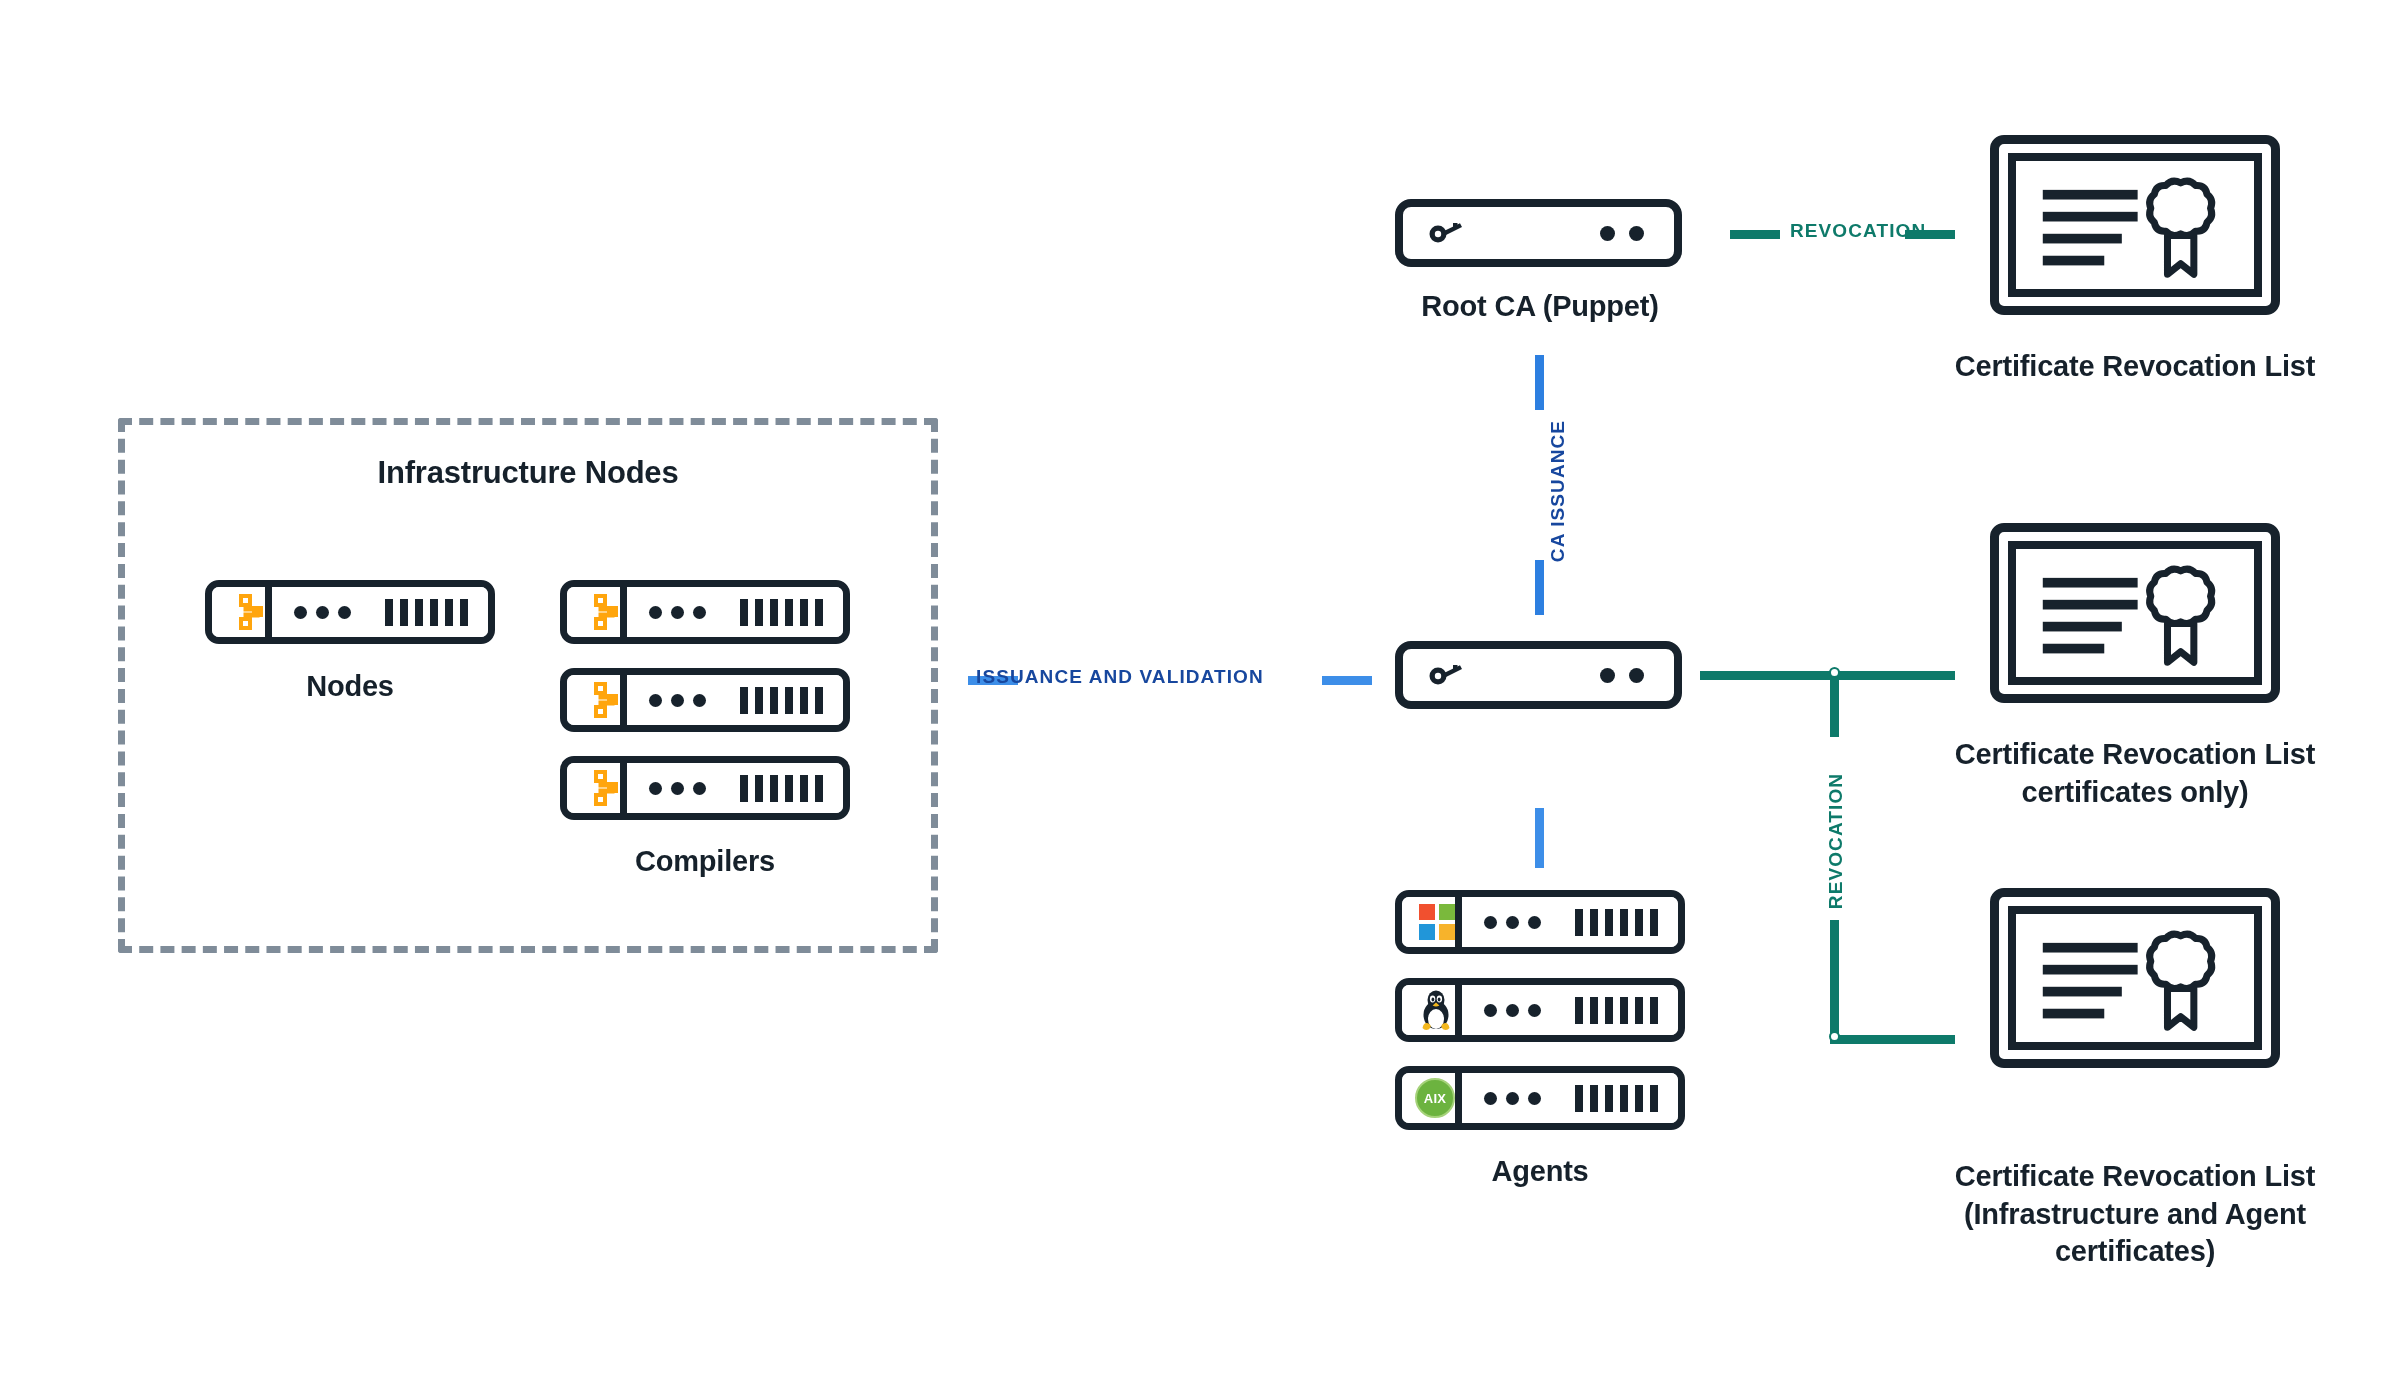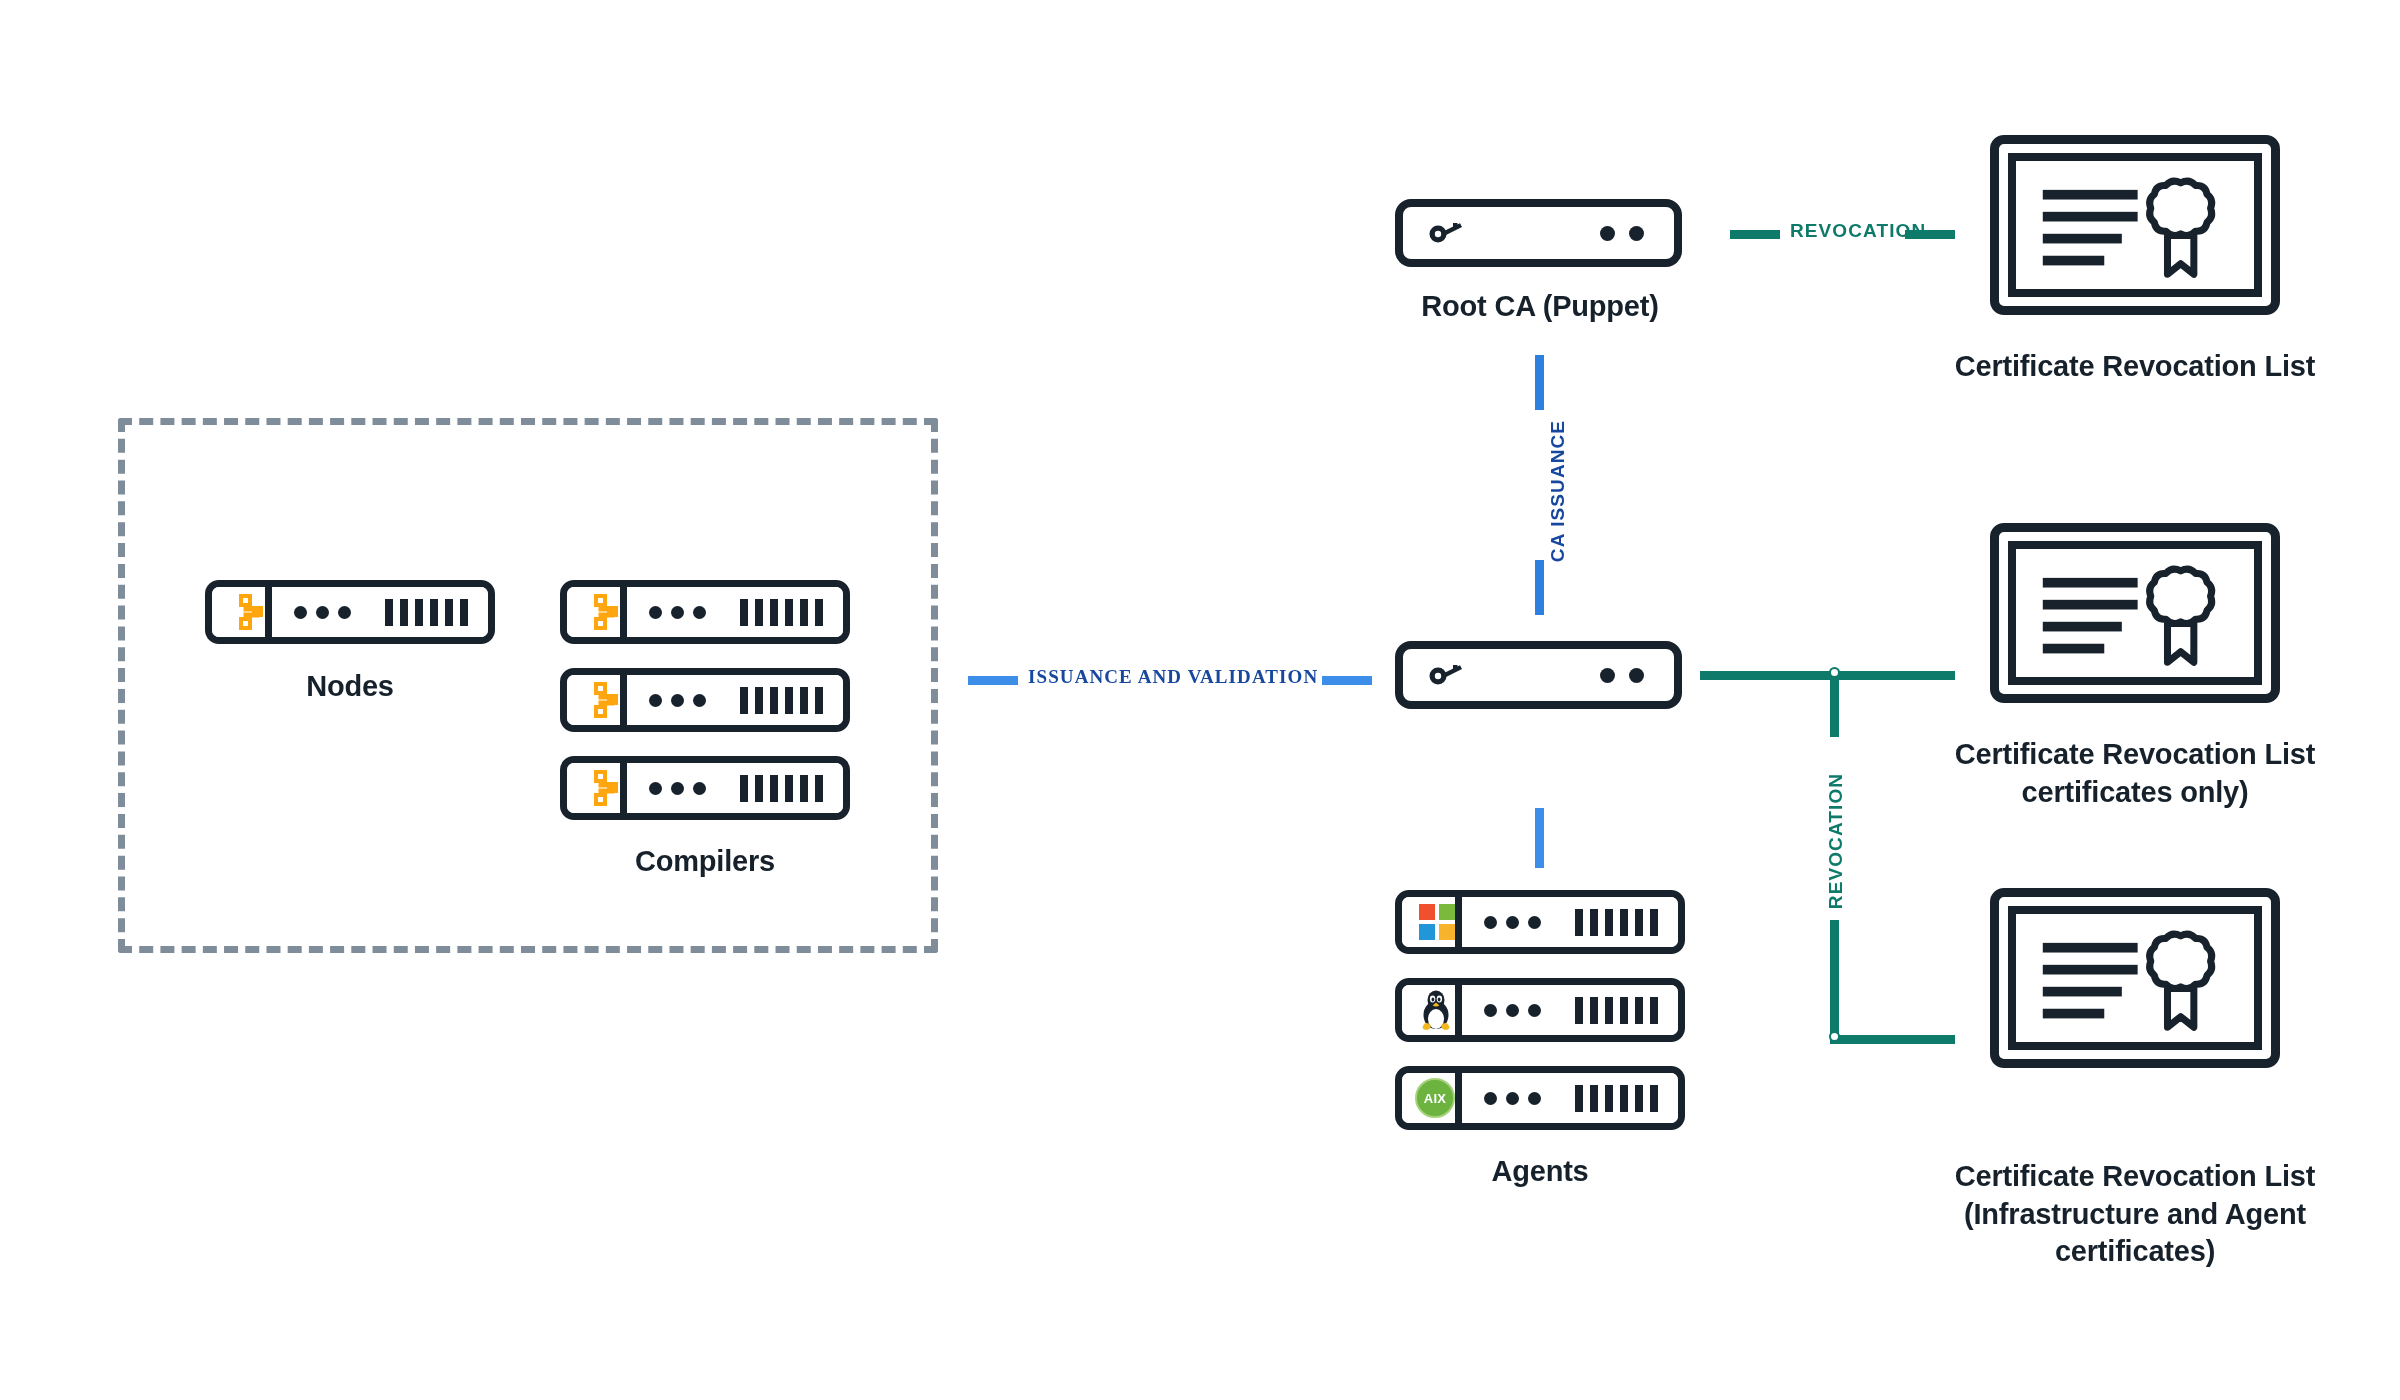--- a/index.html
+++ b/index.html
@@ -175,20 +175,21 @@
     font-weight: bold;
     letter-spacing: 0.3px;
   }
 </style>
 </head>
 <body>
 
 <div id="stage">
 
   <div class="abs" id="infra-group"></div>
+  <div class="abs" id="infra-title">Infrastructure Nodes</div>
 
   <div class="abs server" style="left:205px; top:580px; width:290px; height:64px;">
     <div class="server-logo">
       <svg width="30" height="40" viewBox="0 0 30 40" aria-hidden="true">
         <rect x="4" y="2" width="13" height="13" fill="#ffa50d"></rect>
         <rect x="8" y="6" width="5" height="5" fill="#ffffff"></rect>
         <rect x="4" y="25" width="13" height="13" fill="#ffa50d"></rect>
         <rect x="8" y="29" width="5" height="5" fill="#ffffff"></rect>
         <path d="M11 12 L11 17 L22 17 L22 23 L11 23 L11 28" stroke="#ffa50d" stroke-width="5" fill="none"></path>
         <rect x="17" y="14" width="11" height="11" fill="#ffa50d"></rect>
@@ -292,21 +293,21 @@
           <i></i>
           <i></i>
           <i></i>
         </span>
     </div>
   </div>
 
   <div class="abs caption" style="left:560px; top:843px; width:290px;">Compilers</div>
 
   <div class="abs line-h blue" style="left:968px; top:676px; width:50px;"></div>
-  <div class="abs conn-label blue-txt" style="left:1028px; top:666px;font-family:Liberation Serif, serif;">ISSUANCE AND VALIDATION</div>
+  <div class="abs conn-label blue-txt" style="left:976px; top:666px;">ISSUANCE AND VALIDATION</div>
   <div class="abs line-h blue" style="left:1322px; top:676px; width:50px;"></div>
 
   <div class="abs ca-server" style="left:1395px; top:199px; width:287px; height:68px;">
     <span>
       <svg width="34" height="24" viewBox="0 0 34 24" aria-hidden="true">
         <circle cx="9" cy="15" r="8.5" fill="#17222c"></circle>
         <circle cx="9" cy="15" r="3.2" fill="#ffffff"></circle>
         <path d="M14 12.5 L31 4.2 L33 8.0 L16.5 16.2 Z" fill="#17222c"></path>
         <rect x="24" y="4" width="4.5" height="5" fill="#17222c"></rect>
       </svg>

